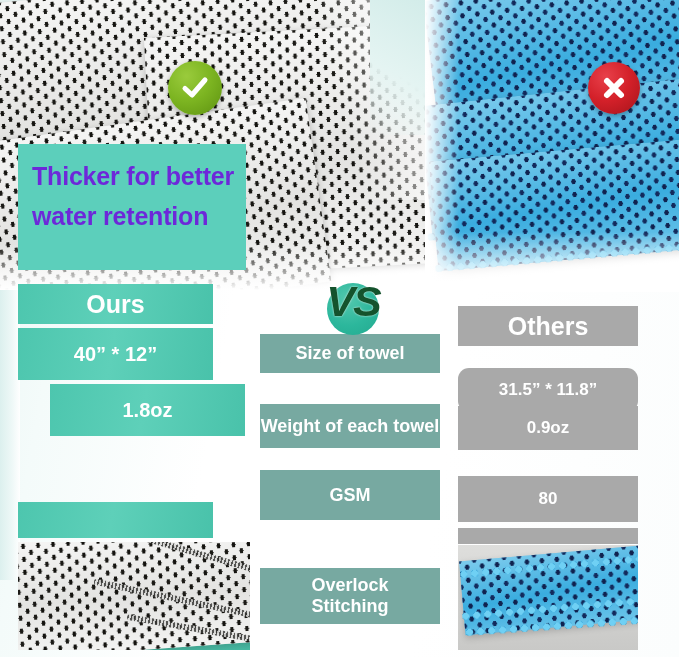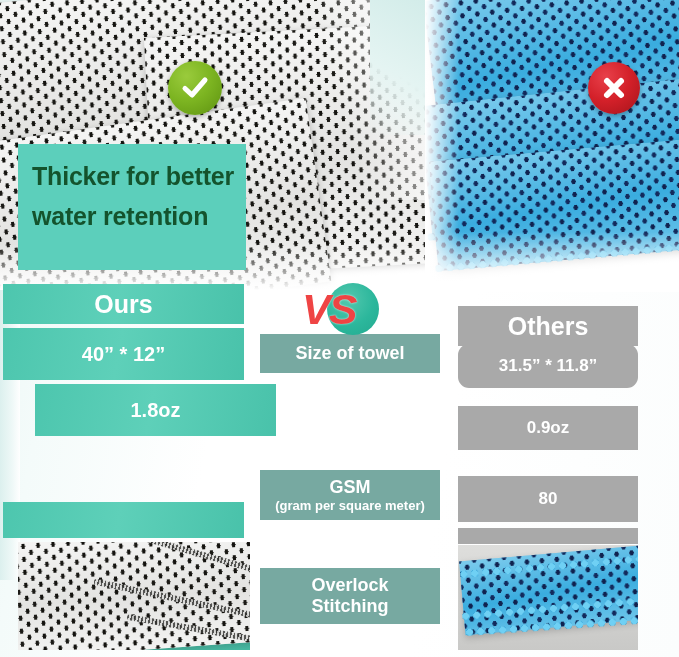--- a/index.html
+++ b/index.html
@@ -201,65 +201,65 @@
   #badge-vs {
     position: absolute;
     left: 327px; top: 283px;
     width: 52px; height: 52px;
     border-radius: 50%;
     background: radial-gradient(circle at 40% 32%, #53c8ae 0%, #2cb79c 55%, #23a98f 100%);
     z-index: 6;
   }
   #vs-text {
     position: absolute;
-    left: 302px; top: 285px;
+    left: 302px; top: 277px;
     width: 102px;
-    text-align: left;
+    text-align: center;
     font-size: 43px;
     font-weight: bold;
     font-style: italic;
-    color: #ef4444;
+    color: #14532d;
     letter-spacing: -2px;
     line-height: 48px;
     z-index: 7;
     text-shadow: 0 0 2px rgba(255,255,255,0.9);
   }
 
   
   #headline-banner {
     position: absolute;
     left: 18px; top: 144px;
     width: 228px; height: 126px;
     background: #5ccfbb;
     padding: 12px 14px 0 14px;
     box-sizing: border-box;
     z-index: 4;
   }
   #headline-banner .line {
-    color: #14532d;
+    color: #6d28d9;
     font-size: 25px;
     font-weight: bold;
     line-height: 40px;
     white-space: nowrap;
     letter-spacing: -0.2px;
   }
 
   
   .cell {
     position: absolute;
     display: flex;
     align-items: center;
     justify-content: center;
     text-align: center;
     color: #ffffff;
     box-sizing: border-box;
     z-index: 3;
   }
   .cell-ours {
-    left: 3px; width: 241px;
+    left: 18px; width: 195px;
     background: linear-gradient(100deg, #4dc6ae 0%, #5ed0b9 48%, #49c2aa 100%);
   }
   .cell-mid {
     left: 260px; width: 180px;
     background: #77a9a1;
   }
   .cell-others {
     left: 458px; width: 180px;
     background: #a9a9a9;
   }
@@ -275,21 +275,21 @@
   #ours-weight   { top: 384px; height: 52px; margin-left: 32px; }
   #ours-gsm      { top: 440px; height: 58px; }
   #ours-stitch   { top: 502px; height: 36px; }
 
   #mid-size      { top: 334px; height: 39px; }
   #mid-weight    { top: 404px; height: 44px; }
   #mid-gsm       { top: 470px; height: 50px; }
   #mid-stitch    { top: 568px; height: 56px; }
 
   #others-head   { top: 306px; height: 40px; }
-  #others-size   { top: 344px; height: 44px; border-radius: 11px; }
+  #others-size   { top: 368px; height: 44px; border-radius: 11px; }
   #others-weight { top: 406px; height: 44px; }
   #others-gsm    { top: 476px; height: 46px; }
   #others-stitch { top: 528px; height: 16px; }
 </style>
 </head>
 <body>
 
 <div id="infographic">
 
   <div class="bg-wash"></div>
@@ -334,24 +334,24 @@
 
   <div id="badge-vs"></div>
   <div id="vs-text">VS</div>
 
   <div class="cell cell-ours cell-head" id="ours-head">Ours</div>
   <div class="cell cell-ours cell-val-ours" id="ours-size">40” * 12”</div>
   <div class="cell cell-ours cell-val-ours" id="ours-weight">1.8oz</div>
   <div class="cell cell-ours" id="ours-stitch"></div>
 
   <div class="cell cell-mid cell-label" id="mid-size">Size of towel</div>
+  <div class="cell cell-mid cell-label" id="mid-weight">Weight of each towel</div>
   <div class="cell cell-mid cell-label" id="mid-gsm">
     <div>
       <span>GSM</span>
-      <span class="sub">(gram per square meter)</span>
     </div>
   </div>
   <div class="cell cell-mid cell-label" id="mid-stitch">
     <div>
       <span>Overlock</span>
       <span class="sub" style="font-size:18px">Stitching</span>
     </div>
   </div>
 
   <div class="cell cell-others cell-head" id="others-head">Others</div>

